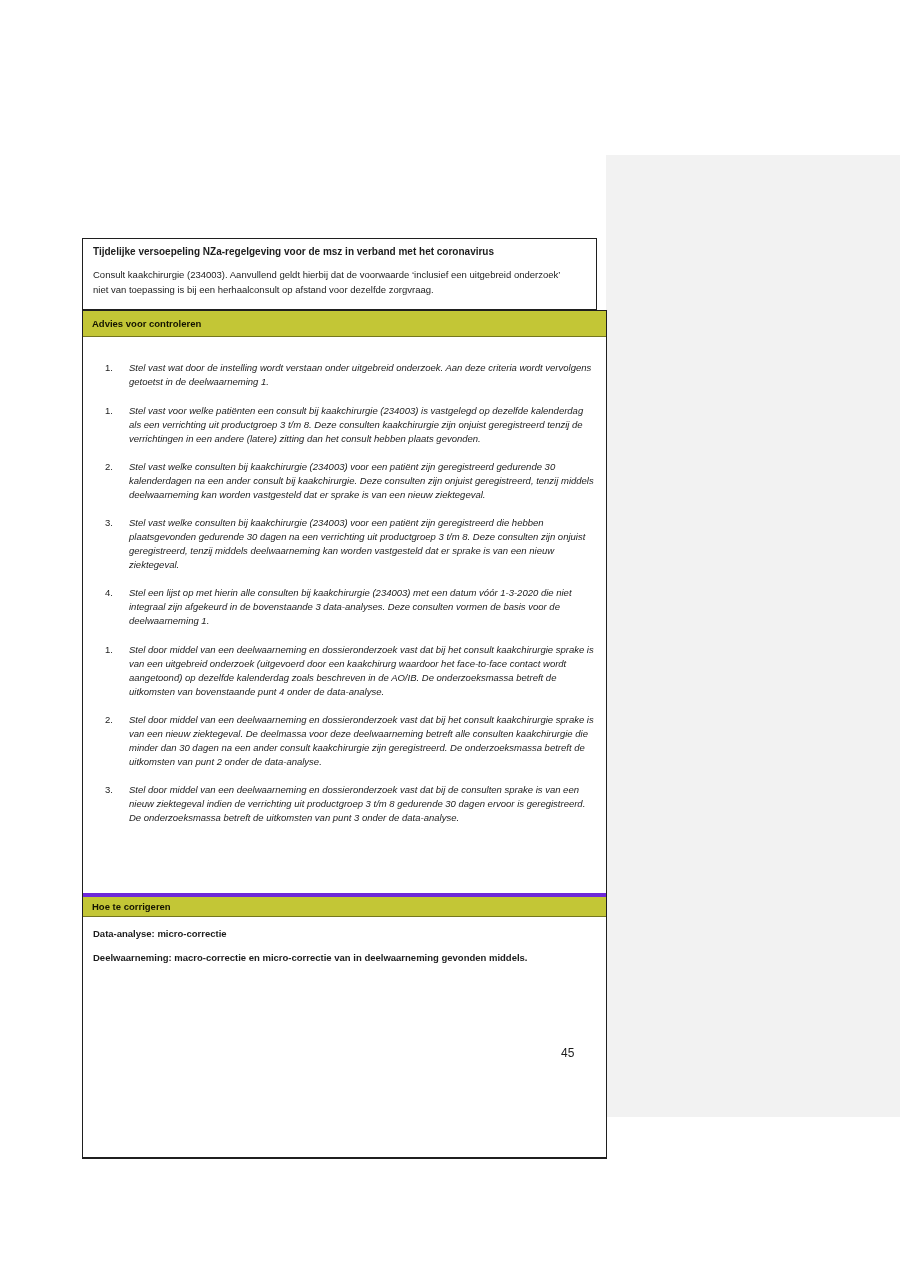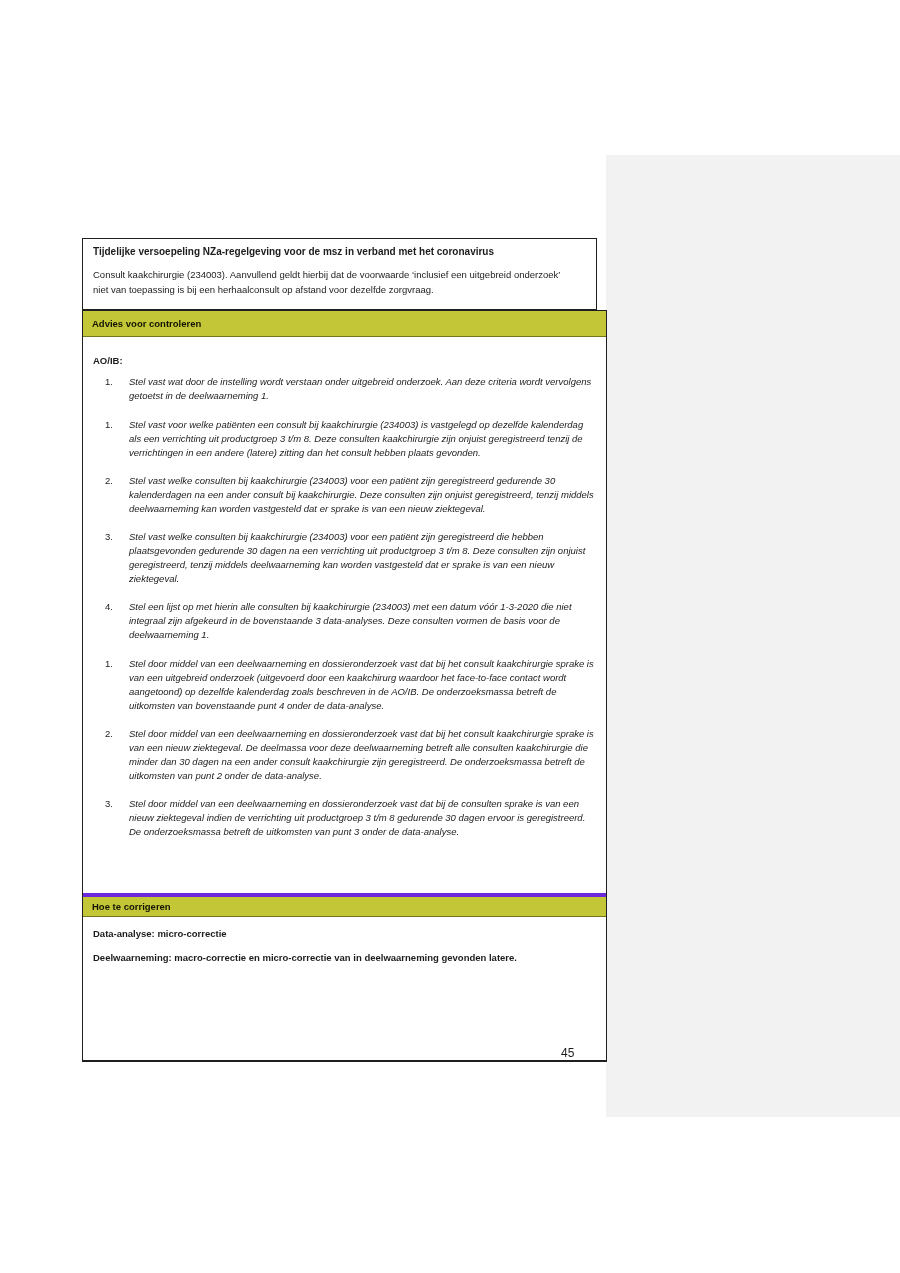--- a/index.html
+++ b/index.html
@@ -33,21 +33,21 @@
   }
   .title-box .doc-body {
     font-size: 9.5px;
     line-height: 14.5px;
     margin: 9px 0 0 0;
     width: 480px;
   }
   .main-box {
     position: absolute;
     left: 82px; top: 310px;
-    width: 525px; height: 752px;
+    width: 525px; height: 849px;
     box-sizing: border-box;
     border: 1px solid #1f1f1f;
     border-bottom-width: 2px;
     background: #ffffff;
     display: flex;
     flex-direction: column;
   }
   .band {
     background: var(--band, #c3c636);
     box-sizing: border-box;
@@ -114,21 +114,20 @@
 
 <div class="main-box">
 
   <div class="band band-1">
     <span>Advies voor controleren</span>
   </div>
 
   <div class="content">
 
     <div class="group">
-      <p class="group-label">AO/IB:</p>
       <ol>
         <li>
           <span class="num">1.</span>
           <span class="txt">Stel vast wat door de instelling wordt verstaan onder uitgebreid onderzoek. Aan deze criteria wordt vervolgens getoetst in de deelwaarneming 1.</span>
         </li>
       </ol>
     </div>
 
     <div class="group">
       <ol>
@@ -169,18 +168,18 @@
     </div>
 
   </div>
 
   <div class="band band-2">
     <span>Hoe te corrigeren</span>
   </div>
 
   <div class="bottom-content">
     <p>Data-analyse: micro-correctie</p>
-    <p>Deelwaarneming: macro-correctie en micro-correctie van in deelwaarneming gevonden latere.</p>
+    <p>Deelwaarneming: macro-correctie en micro-correctie van in deelwaarneming gevonden middels.</p>
   </div>
 
 </div>
 
 <div class="page-number">45</div>
 
 </body></html>

